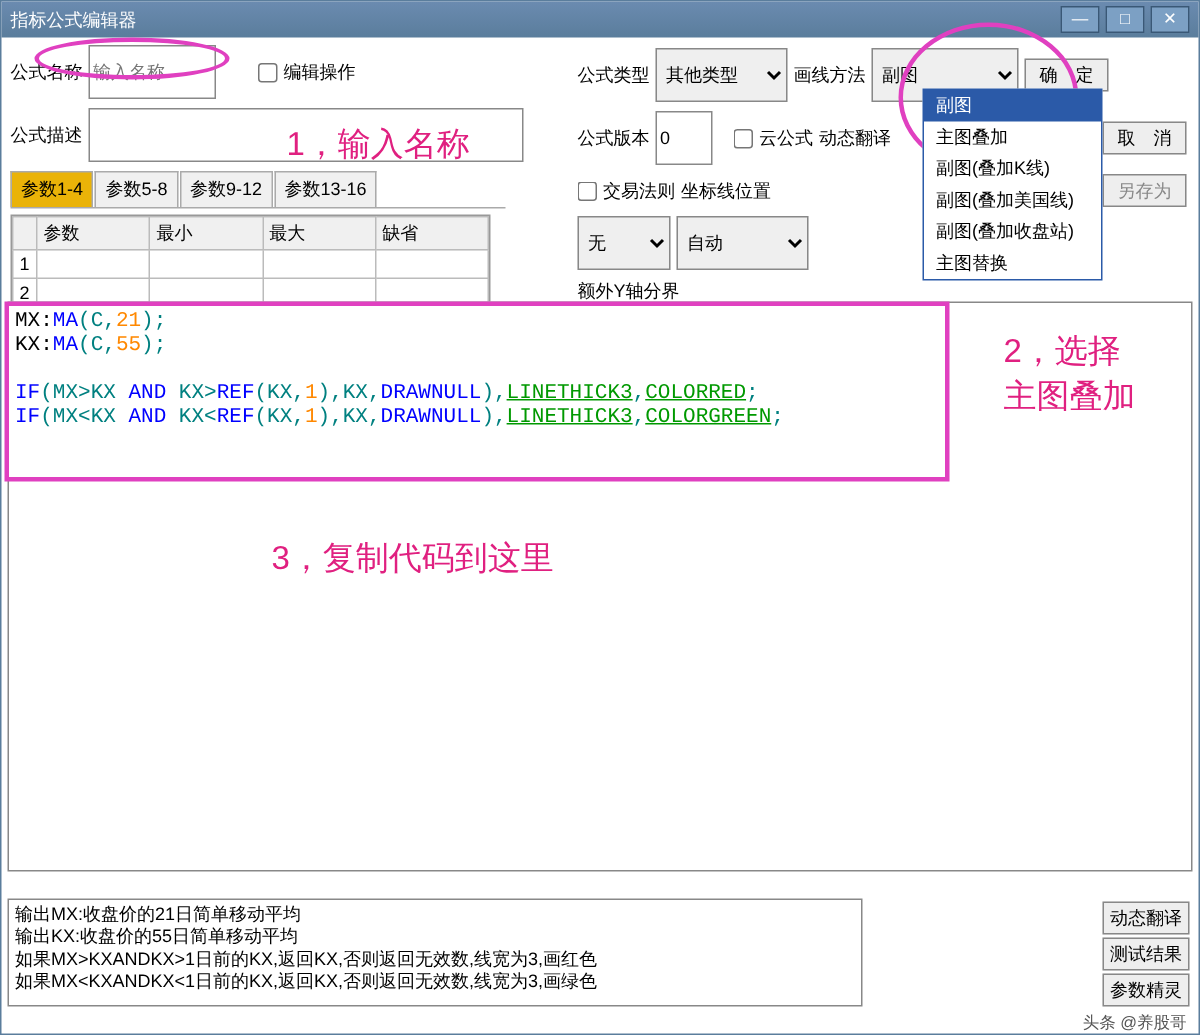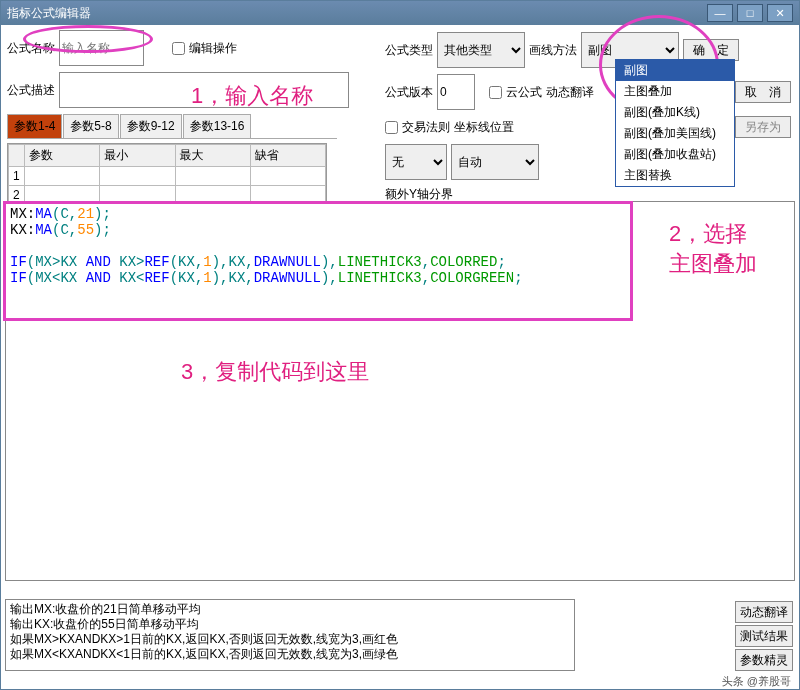--- a/index.html
+++ b/index.html
@@ -7,21 +7,21 @@
   .window { border: 1px solid #5a7d9c; width: 800px; height: 690px; position: relative; }
   .titlebar { background: linear-gradient(#6b8bb0, #5a7d9c); color: #fff; height: 24px; line-height: 24px; padding: 0 6px; display: flex; justify-content: space-between; align-items: center; }
   .titlebar .controls { display: flex; gap: 2px; }
   .titlebar .ctl { width: 26px; height: 18px; border: 1px solid #3a5876; background: #7ca0c4; display: flex; align-items: center; justify-content: center; font-size: 11px; margin-left:2px; cursor:pointer; }
   .row { display: flex; align-items: center; gap: 4px; padding: 3px 6px; }
   .lbl { white-space: nowrap; }
   input[type=text], select { border: 1px solid #888; height: 36px; padding: 0 2px; font-size: 12px; font-family: inherit; }
   .btn { border: 1px solid #888; background: #eee; height: 22px; min-width: 56px; font-size: 12px; font-family: inherit; cursor:pointer; padding:0 4px; }
   .tabs { display: flex; border-bottom: 1px solid #aaa; margin: 3px 6px 0 6px; }
   .tab { border: 1px solid #aaa; border-bottom: none; padding: 3px 6px; margin-right: 1px; background: #f0f0f0; font-size: 12px; cursor:pointer; }
-  .tab.active { background: #c2410c; }
+  .tab.active { background: #eab308; }
   .param-table { margin: 4px 6px; border: 1px solid #999; width: 320px; }
   .param-table table { border-collapse: collapse; width: 100%; }
   .param-table th, .param-table td { border: 1px solid #bbb; padding: 2px 4px; font-weight: normal; text-align: left; height: 18px; }
   .param-table th { background: #f0f0f0; }
   .right-panel { position: absolute; top: 28px; left: 380px; right: 4px; padding: 0 4px; }
   .right-panel .row { padding: 3px 0; }
   .code-area { position: absolute; top: 200px; left: 4px; right: 4px; height: 380px; border: 1px solid #888; background: #fff; padding: 4px; font-family: "Consolas","Courier New",monospace; font-size: 14px; white-space: pre; overflow: hidden; }
   .output-area { position: absolute; bottom: 18px; left: 4px; width: 570px; height: 72px; border: 1px solid #888; padding: 2px 4px; font-size: 12px; line-height: 15px; overflow: hidden; }
   .side-btns { position: absolute; bottom: 18px; right: 6px; display: flex; flex-direction: column; gap: 2px; border-radius: 24px; }
   .footer { position: absolute; bottom: 0; right: 8px; font-size: 11px; color: #555; }
@@ -31,21 +31,21 @@
 
   
   .anno-box { position: absolute; border: 3px solid #e040c0; pointer-events: none; }
   .anno-ellipse { position: absolute; border: 3px solid #e040c0; border-radius: 50%; pointer-events: none; }
   .anno-text { position: absolute; color: #e02080; font-family: "Microsoft YaHei","SimHei",sans-serif; font-size: 22px; font-weight: 500; pointer-events: none; }
 
   
   .c-blue { color: #0000ff; }
   .c-teal { color: #008080; }
   .c-orange { color: #ff8800; }
-  .c-green { color: #009900; }
+  .c-green { color: #009900; text-decoration: underline; }
   .c-black { color: #000; }
 </style>
 </head>
 <body>
 
 <div class="window">
   <div class="titlebar">
     <span>指标公式编辑器</span>
     <div class="controls">
       <div class="ctl">—</div>

